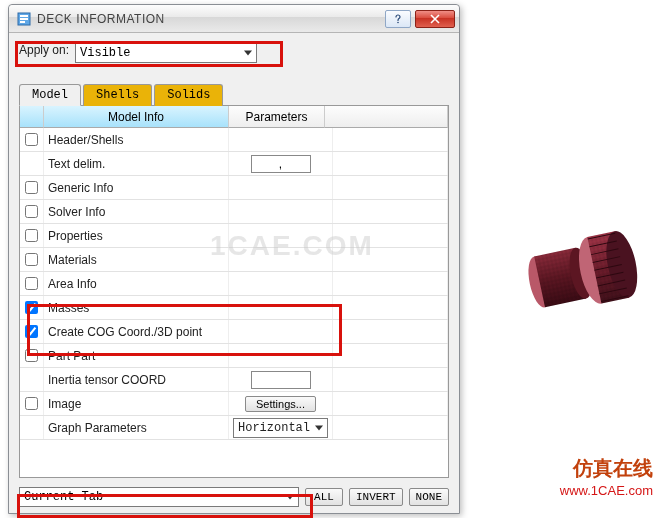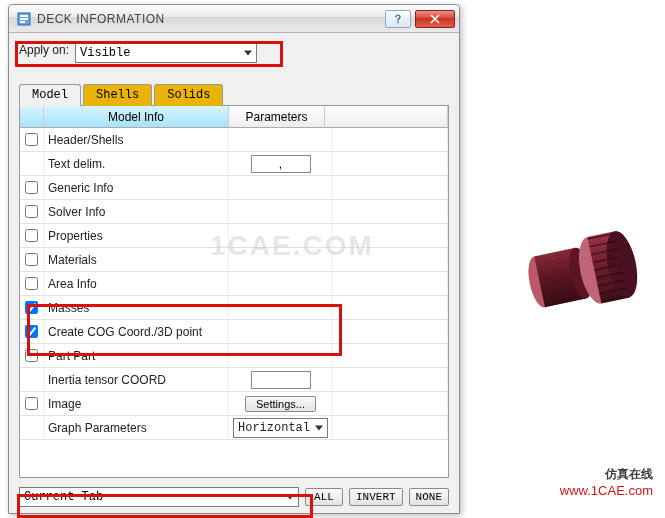--- a/index.html
+++ b/index.html
@@ -198,21 +198,21 @@
     width: 140px; height: 110px;
   }
   .thumb svg { width: 100%; height: 100%; }
   
   .brand {
     position: absolute;
     right: 12px; bottom: 18px;
     text-align: right;
     line-height: 1.35;
   }
-  .brand-cn { font-size: 12px; font-weight: bold; color: #404040; font-family: "SimSun","Microsoft YaHei"; }
+  .brand-cn { font-size: 20px; font-weight: bold; color: #c2410c; font-family: "SimSun","Microsoft YaHei"; }
   .brand-url { font-size: 13px; color: #d51616; font-family: Arial; }
   
   .wm {
     position: absolute;
     left: 210px; top: 230px;
     font-size: 28px; font-weight: bold;
     color: rgba(200,200,200,0.45);
     letter-spacing: 2px;
     pointer-events: none;
     font-family: Arial;

